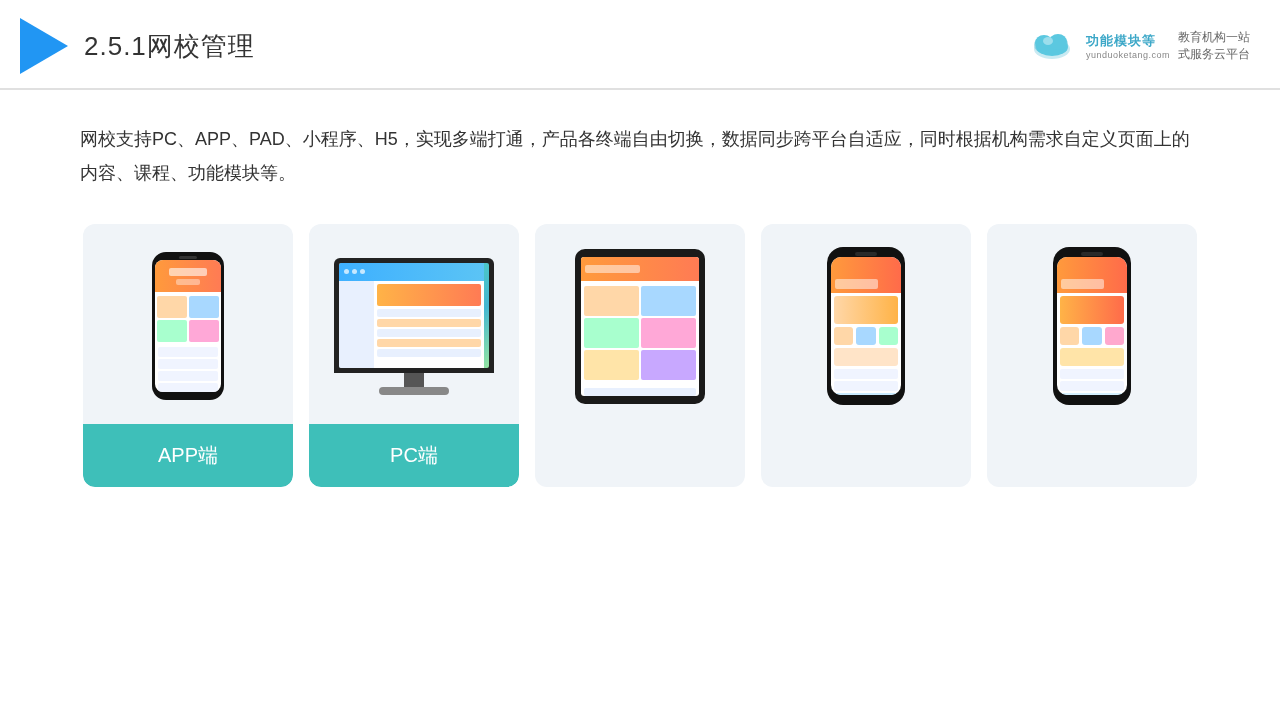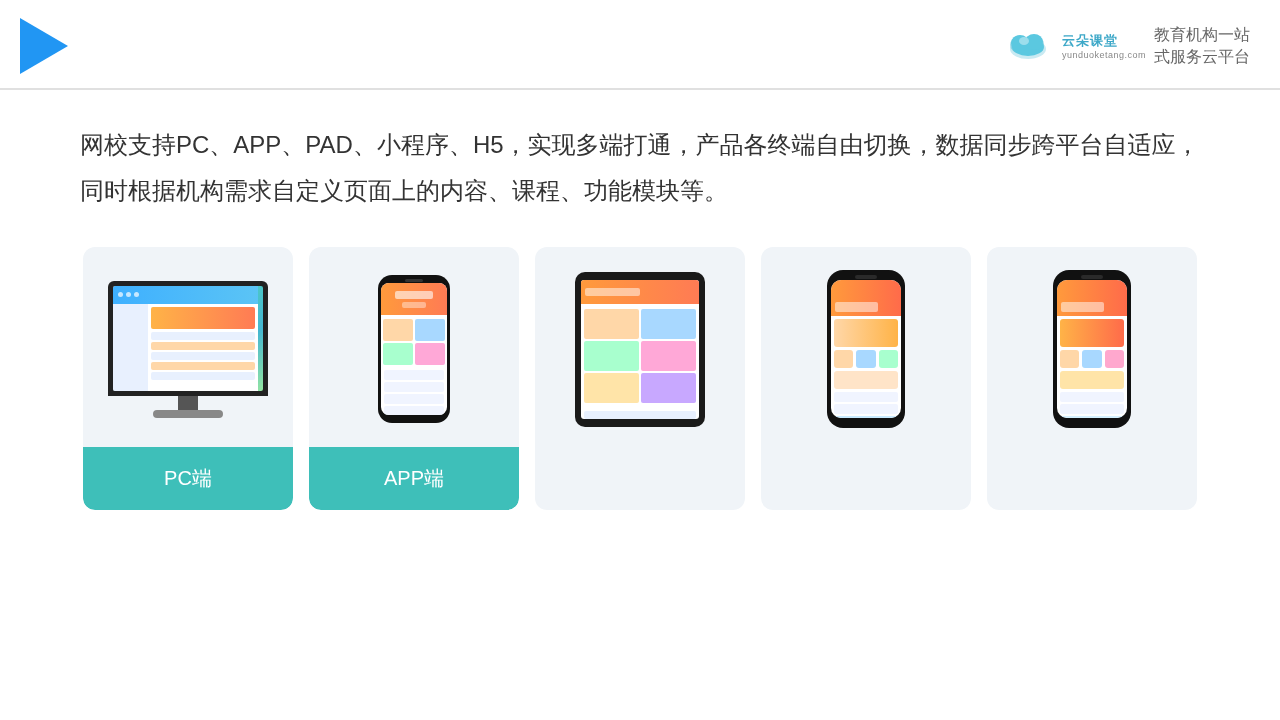--- a/index.html
+++ b/index.html
@@ -50,21 +50,21 @@
     }
 
     .brand-icon {
       width: 52px;
       height: 34px;
     }
 
     
     .description {
       padding: 32px 80px 24px 80px;
-      font-size: 24px;
+      font-size: 18px;
       color: #333;
       line-height: 1.9;
     }
 
     
     .cards-container {
       display: flex;
       gap: 16px;
       padding: 0 60px;
       justify-content: center;
@@ -389,45 +389,75 @@
       height: 18px;
       border-radius: 3px;
     }
   </style>
 </head>
 <body>
 
 <div class="header">
   <div class="header-left">
     <div class="logo-triangle"></div>
+    <span class="page-title">2.5.1网校管理</span>
   </div>
   <div class="header-right">
     <svg class="brand-icon" viewBox="0 0 52 34" xmlns="http://www.w3.org/2000/svg">
 
       <ellipse cx="26" cy="20" rx="18" ry="10" fill="#4db8d4" opacity="0.3"></ellipse>
       <ellipse cx="18" cy="16" rx="10" ry="8" fill="#4db8d4" opacity="0.5"></ellipse>
       <ellipse cx="32" cy="15" rx="10" ry="8" fill="#4db8d4" opacity="0.5"></ellipse>
       <ellipse cx="26" cy="18" rx="16" ry="9" fill="#5bc8e0"></ellipse>
       <ellipse cx="18" cy="14" rx="9" ry="8" fill="#5bc8e0"></ellipse>
       <ellipse cx="32" cy="13" rx="9" ry="8" fill="#5bc8e0"></ellipse>
 
       <ellipse cx="22" cy="12" rx="5" ry="4" fill="rgba(255,255,255,0.4)"></ellipse>
     </svg>
     <div>
-      <div style="font-size:13px; color:#3da8c8; font-weight:600; letter-spacing:1px;">云朵课堂</div>
+      <div style="font-size:13px; color:#3da8c8; font-weight:600; letter-spacing:1px;">功能模块等</div>
       <div style="font-size:9px; color:#888; letter-spacing:0.5px;">yunduoketang.com</div>
     </div>
-    <div style="font-size:16px; color:#666; line-height:1.4; text-align:left; white-space:pre-line;">教育机构一站
+    <div style="font-size:12px; color:#666; line-height:1.4; text-align:left; white-space:pre-line;">教育机构一站
 式服务云平台</div>
   </div>
 </div>
 
 <div class="description">网校支持PC、APP、PAD、小程序、H5，实现多端打通，产品各终端自由切换，数据同步跨平台自适应，同时根据机构需求自定义页面上的内容、课程、功能模块等。</div>
 
 <div class="cards-container">
+
+  <div class="card">
+    <div class="card-image-area">
+      <div class="app-phone">
+        <div class="app-phone-screen">
+          <div class="app-header">
+            <div style="display:flex;flex-direction:column;align-items:center;gap:3px;width:100%;">
+              <div style="width:60%;height:8px;background:rgba(255,255,255,0.6);border-radius:2px;"></div>
+              <div style="width:40%;height:6px;background:rgba(255,255,255,0.4);border-radius:2px;"></div>
+            </div>
+          </div>
+          <div class="app-grid">
+            <div class="app-grid-item" style="background:#ffd7a8;"></div>
+            <div class="app-grid-item" style="background:#a8d8ff;"></div>
+            <div class="app-grid-item" style="background:#a8ffce;"></div>
+            <div class="app-grid-item" style="background:#ffa8d7;"></div>
+          </div>
+          <div class="app-list">
+            <div class="app-list-item"></div>
+            <div class="app-list-item"></div>
+            <div class="app-list-item"></div>
+            <div class="app-list-item"></div>
+
+          </div>
+        </div>
+      </div>
+    </div>
+    <div class="card-label">APP端</div>
+  </div>
 
   <div class="card">
     <div class="card-image-area">
       <div class="monitor">
         <div class="monitor-screen-outer">
           <div class="monitor-screen-inner">
             <div class="screen-mockup-pc">
               <div class="topbar">
                 <div class="dot"></div>
                 <div class="dot"></div>
@@ -447,49 +477,20 @@
         </div>
         <div class="monitor-base-neck"></div>
         <div class="monitor-base"></div>
       </div>
     </div>
     <div class="card-label">PC端</div>
   </div>
 
   <div class="card">
     <div class="card-image-area">
-      <div class="app-phone">
-        <div class="app-phone-screen">
-          <div class="app-header">
-            <div style="display:flex;flex-direction:column;align-items:center;gap:3px;width:100%;">
-              <div style="width:60%;height:8px;background:rgba(255,255,255,0.6);border-radius:2px;"></div>
-              <div style="width:40%;height:6px;background:rgba(255,255,255,0.4);border-radius:2px;"></div>
-            </div>
-          </div>
-          <div class="app-grid">
-            <div class="app-grid-item" style="background:#ffd7a8;"></div>
-            <div class="app-grid-item" style="background:#a8d8ff;"></div>
-            <div class="app-grid-item" style="background:#a8ffce;"></div>
-            <div class="app-grid-item" style="background:#ffa8d7;"></div>
-          </div>
-          <div class="app-list">
-            <div class="app-list-item"></div>
-            <div class="app-list-item"></div>
-            <div class="app-list-item"></div>
-            <div class="app-list-item"></div>
-
-          </div>
-        </div>
-      </div>
-    </div>
-    <div class="card-label">APP端</div>
-  </div>
-
-  <div class="card">
-    <div class="card-image-area">
       <div class="pad-device">
         <div class="pad-screen">
           <div class="pad-header">
             <div style="display:flex;align-items:center;gap:4px;padding:4px;height:100%;">
               <div style="width:50%;height:8px;background:rgba(255,255,255,0.5);border-radius:2px;"></div>
             </div>
           </div>
           <div class="pad-content">
             <div class="pad-card" style="background:#ffd7a8;"></div>
             <div class="pad-card" style="background:#a8d8ff;"></div>

